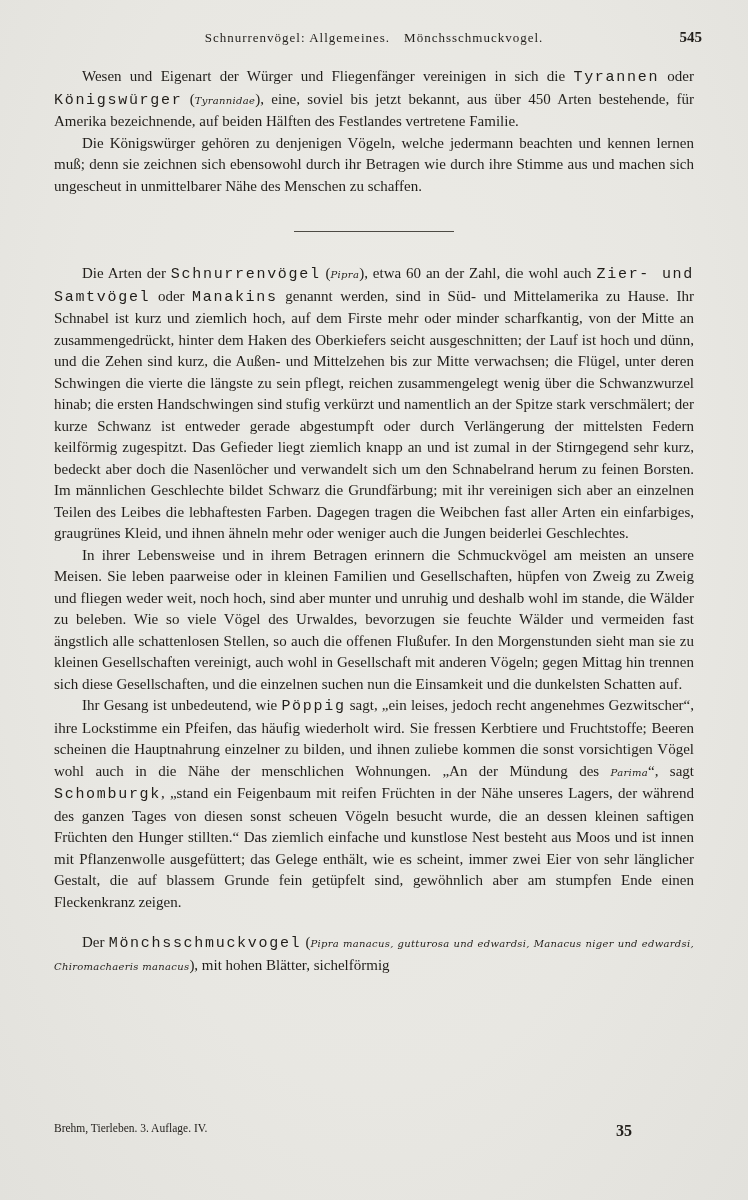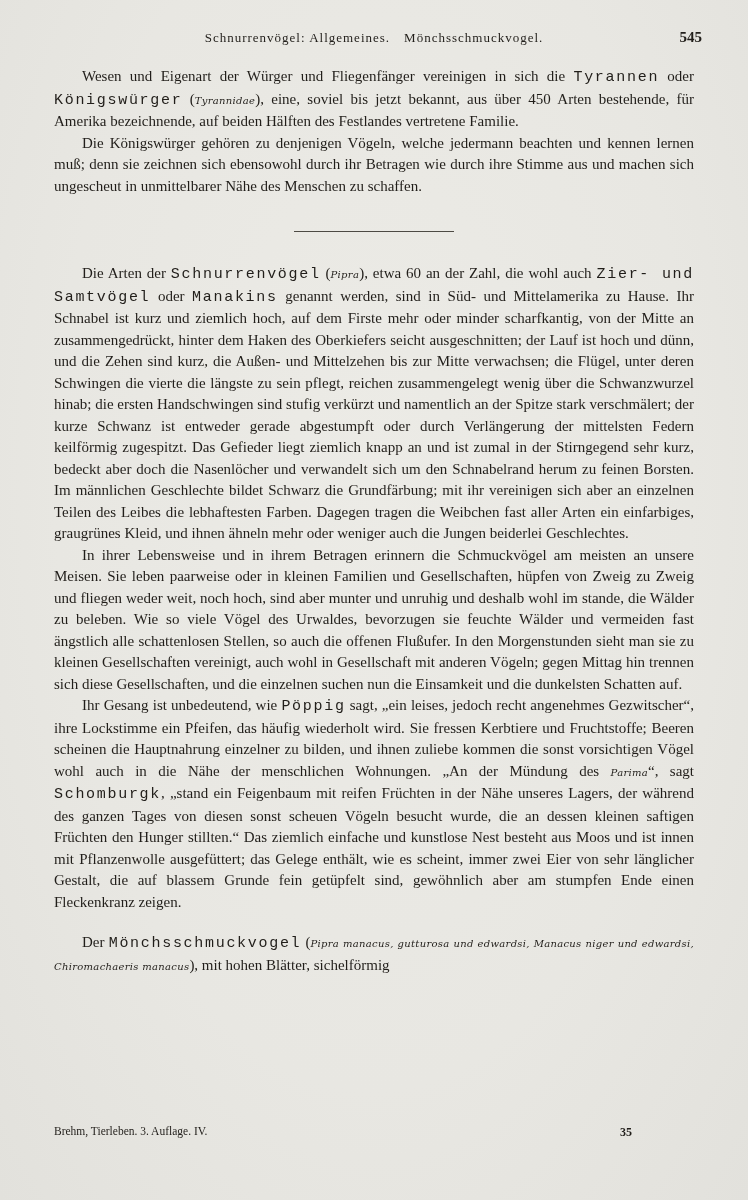--- a/index.html
+++ b/index.html
@@ -66,21 +66,21 @@
     position: absolute;
     left: 54px;
     right: 54px;
     bottom: 60px;
     display: flex;
     justify-content: space-between;
     align-items: flex-start;
     font-size: 11.5px;
   }
   .footer .sig {
-    font-size: 12px;
+    font-size: 16px;
     font-weight: bold;
     padding-right: 62px;
   }
 </style>
 </head>
 <body>
 
 <div class="page">
 
   <header class="header">

